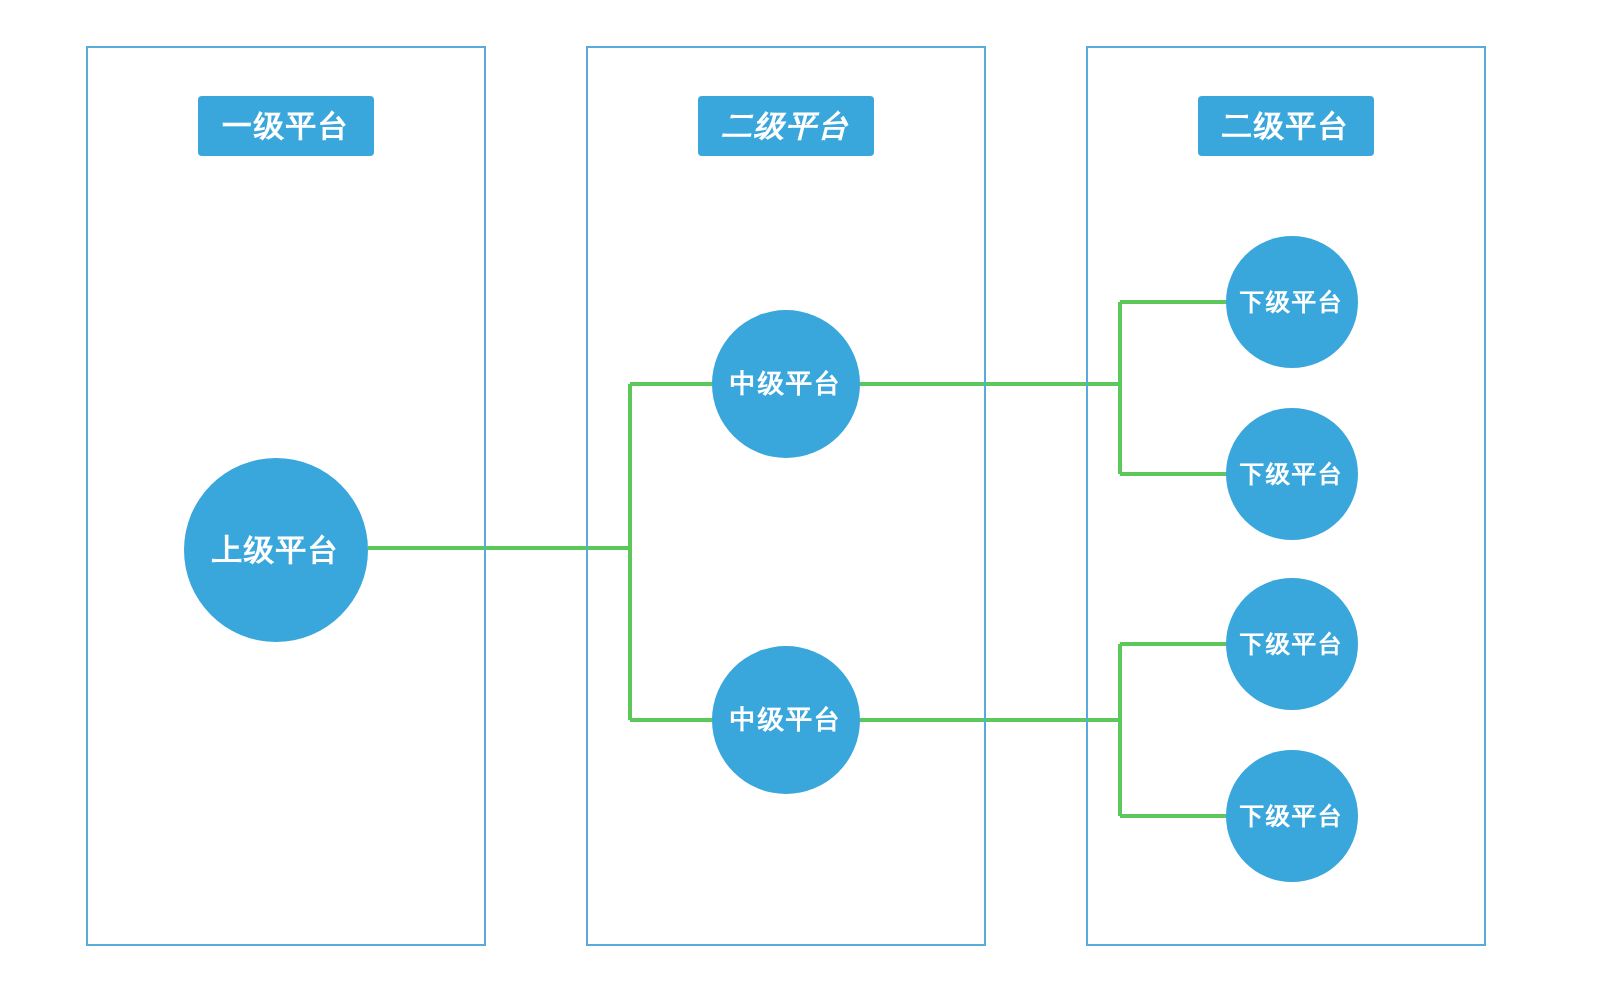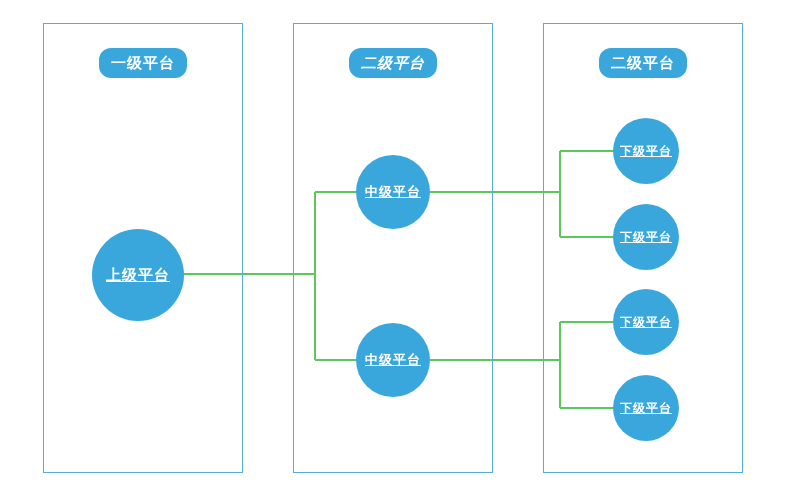--- a/index.html
+++ b/index.html
@@ -41,40 +41,39 @@
   }
   .col-box.c1 { left: 43px; }
   .col-box.c2 { left: 293px; font-style: italic; }
   .col-box.c3 { left: 543px; }
   .col-header {
     margin: 24px auto 0 auto;
     width: 88px;
     height: 30px;
     background: var(--node-fill);
     color: var(--node-text);
-    border-radius: 12px;
+    border-radius: 2px;
     font-size: 15px;
     font-weight: bold;
     display: flex;
     align-items: center;
     justify-content: center;
     letter-spacing: 1px;
   }
   .node {
     position: absolute;
     border-radius: 50%;
     background: var(--node-fill);
     color: var(--node-text);
     font-weight: bold;
     display: flex;
     align-items: center;
     justify-content: center;
     letter-spacing: 1px;
     z-index: 2;
-    text-decoration: underline;
   }
   .node.root { left: 92px;  top: 229px; width: 92px; height: 92px; font-size: 15px; }
   .node.mid  { left: 356px; width: 74px; height: 74px; font-size: 13px; }
   .node.mid.m1 { top: 155px; }
   .node.mid.m2 { top: 323px; }
   .node.leaf { left: 613px; width: 66px; height: 66px; font-size: 12px; }
   .node.leaf.l1 { top: 118px; }
   .node.leaf.l2 { top: 204px; }
   .node.leaf.l3 { top: 289px; }
   .node.leaf.l4 { top: 375px; }

